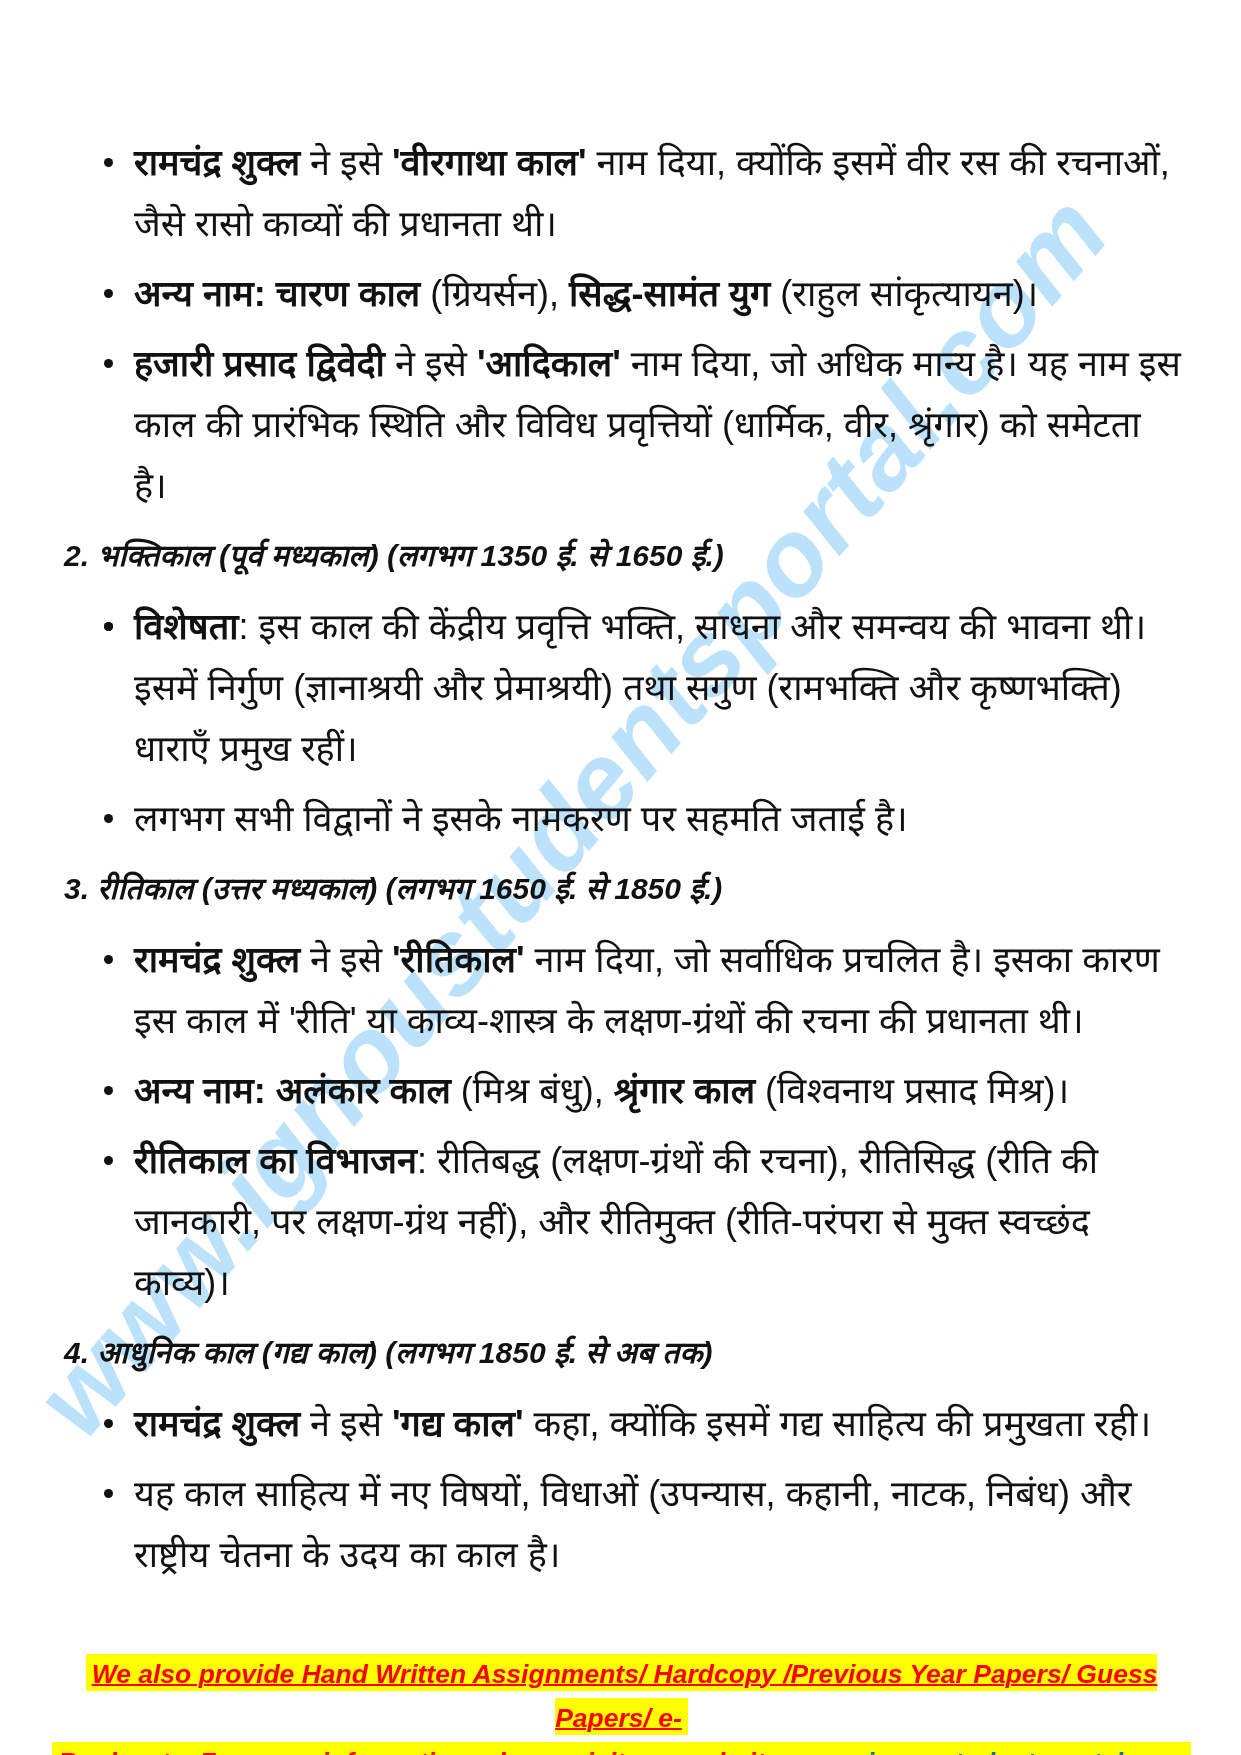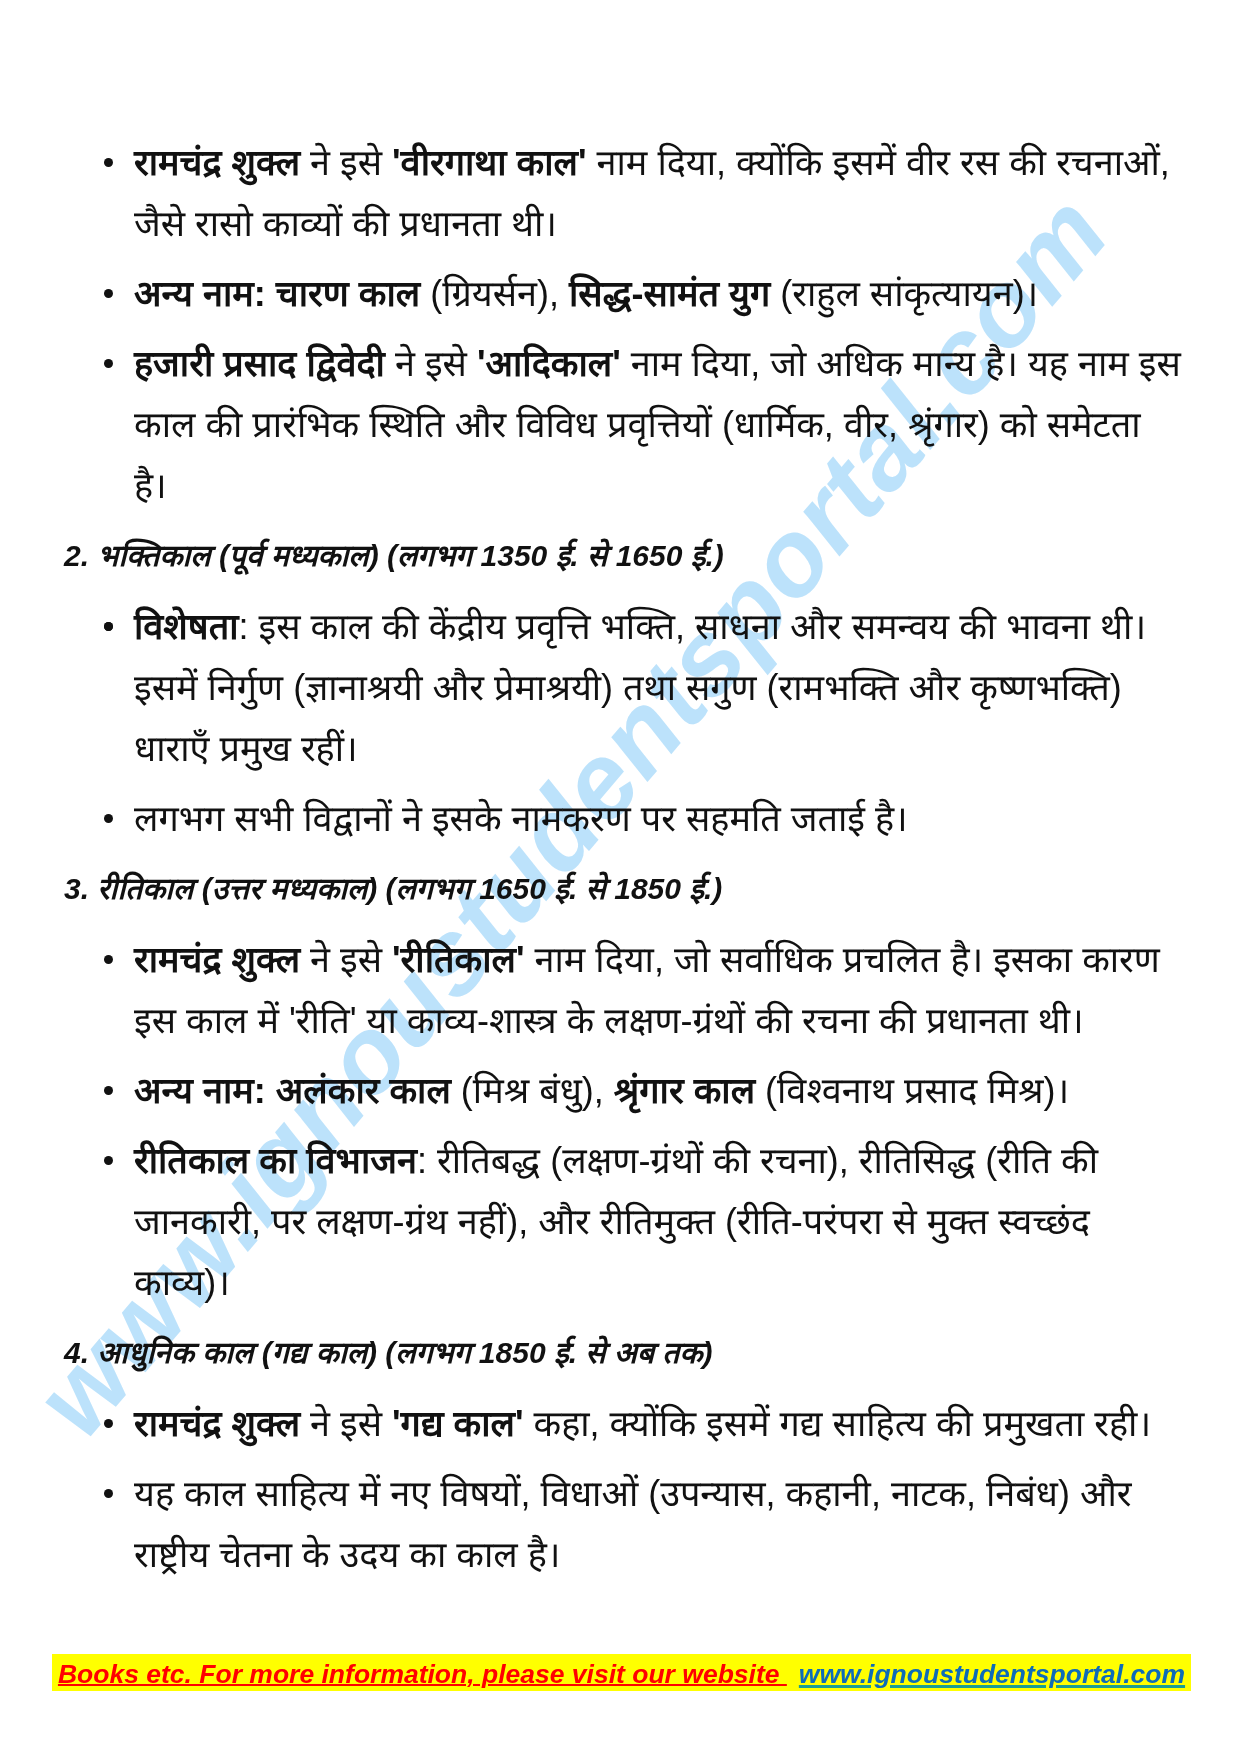--- a/index.html
+++ b/index.html
@@ -70,15 +70,16 @@
       <div class="heading"><span><span class="b">3. रीतिकाल (उत्तर मध्यकाल) (लगभग 1650 ई. से 1850 ई.)</span></span></div>
       <div class="bullet"><span class="dot"></span><span><span class="b">रामचंद्र शुक्ल</span><span> ने इसे </span><span class="b">'रीतिकाल'</span><span> नाम दिया, जो सर्वाधिक प्रचलित है। इसका कारण इस काल में 'रीति' या काव्य-शास्त्र के लक्षण-ग्रंथों की रचना की प्रधानता थी।</span></span></div>
       <div class="bullet"><span class="dot"></span><span><span class="b">अन्य नाम: अलंकार काल</span><span> (मिश्र बंधु), </span><span class="b">श्रृंगार काल</span><span> (विश्वनाथ प्रसाद मिश्र)।</span></span></div>
       <div class="bullet"><span class="dot"></span><span><span class="b">रीतिकाल का विभाजन</span><span>: रीतिबद्ध (लक्षण-ग्रंथों की रचना), रीतिसिद्ध (रीति की जानकारी, पर लक्षण-ग्रंथ नहीं), और रीतिमुक्त (रीति-परंपरा से मुक्त स्वच्छंद काव्य)।</span></span></div>
       <div class="heading"><span><span class="b">4. आधुनिक काल (गद्य काल) (लगभग 1850 ई. से अब तक)</span></span></div>
       <div class="bullet"><span class="dot"></span><span><span class="b">रामचंद्र शुक्ल</span><span> ने इसे </span><span class="b">'गद्य काल'</span><span> कहा, क्योंकि इसमें गद्य साहित्य की प्रमुखता रही।</span></span></div>
       <div class="bullet"><span class="dot"></span><span><span>यह काल साहित्य में नए विषयों, विधाओं (उपन्यास, कहानी, नाटक, निबंध) और राष्ट्रीय चेतना के उदय का काल है।</span></span></div>
     </div>
 
   <div class="footer">
+      <div class="fline"><span class="fred" style="background: rgb(255, 255, 0); color: rgb(255, 0, 0); text-decoration-color: rgb(255, 0, 0);">We also provide Hand Written Assignments/ Hardcopy /Previous Year Papers/ Guess Papers/ e-</span></div>
       <div class="fline"><span class="fred" style="background: rgb(255, 255, 0); color: rgb(255, 0, 0); text-decoration-color: rgb(255, 0, 0);">Books etc. For more information, please visit our website </span><span class="furl" style="background: rgb(255, 255, 0); color: rgb(14, 108, 184); text-decoration-color: rgb(27, 158, 147);">www.ignoustudentsportal.com</span></div>
     </div>
 </div>
 
 </body></html>

